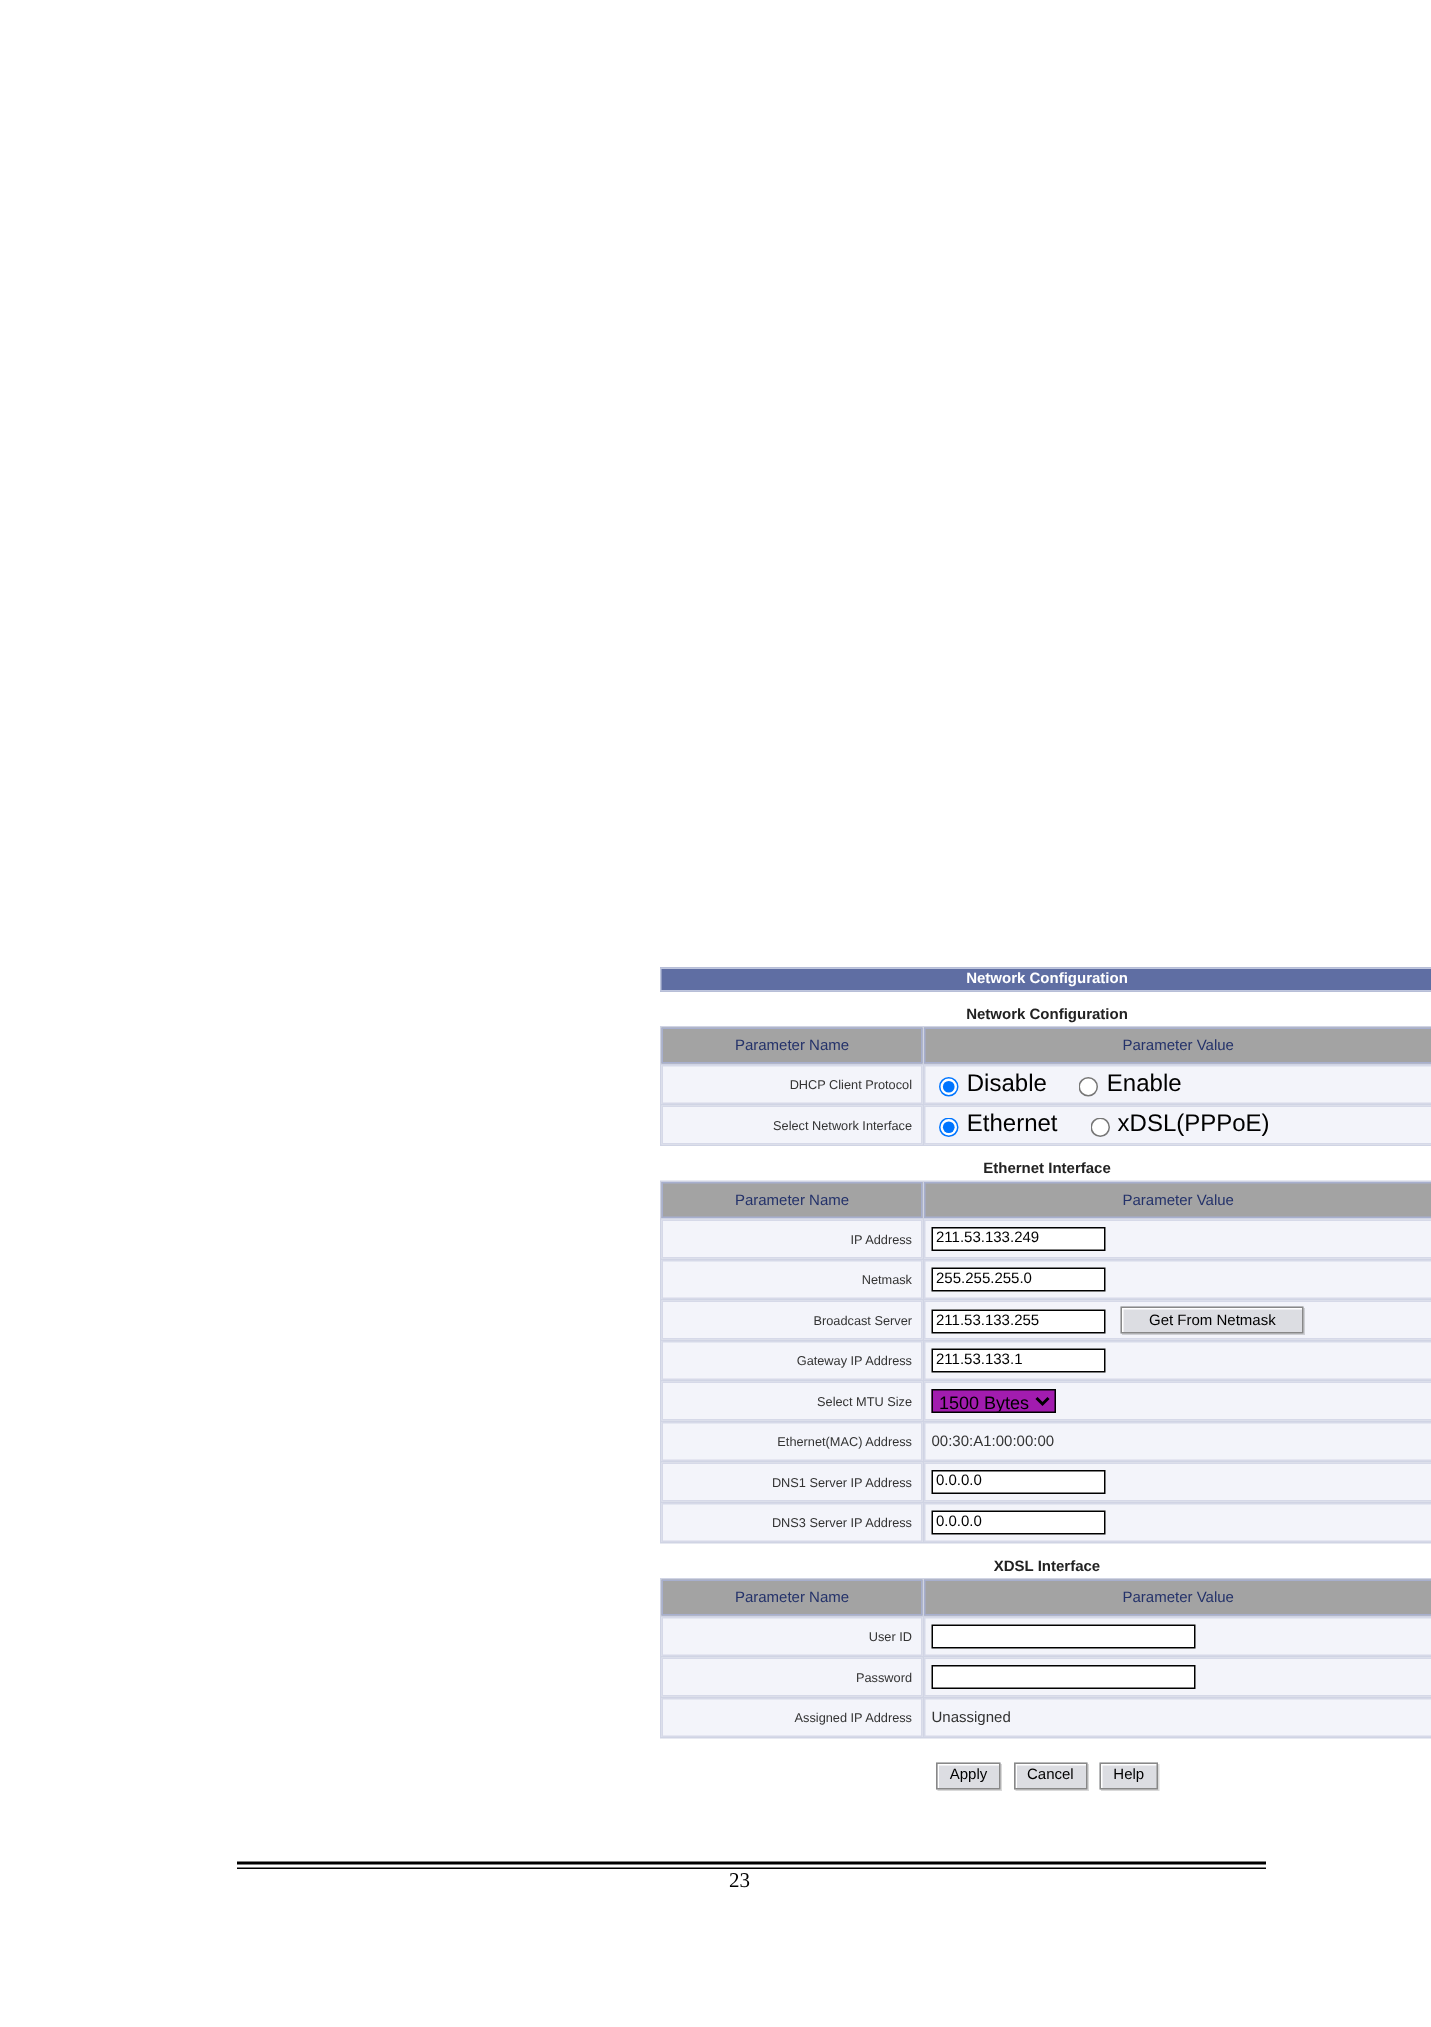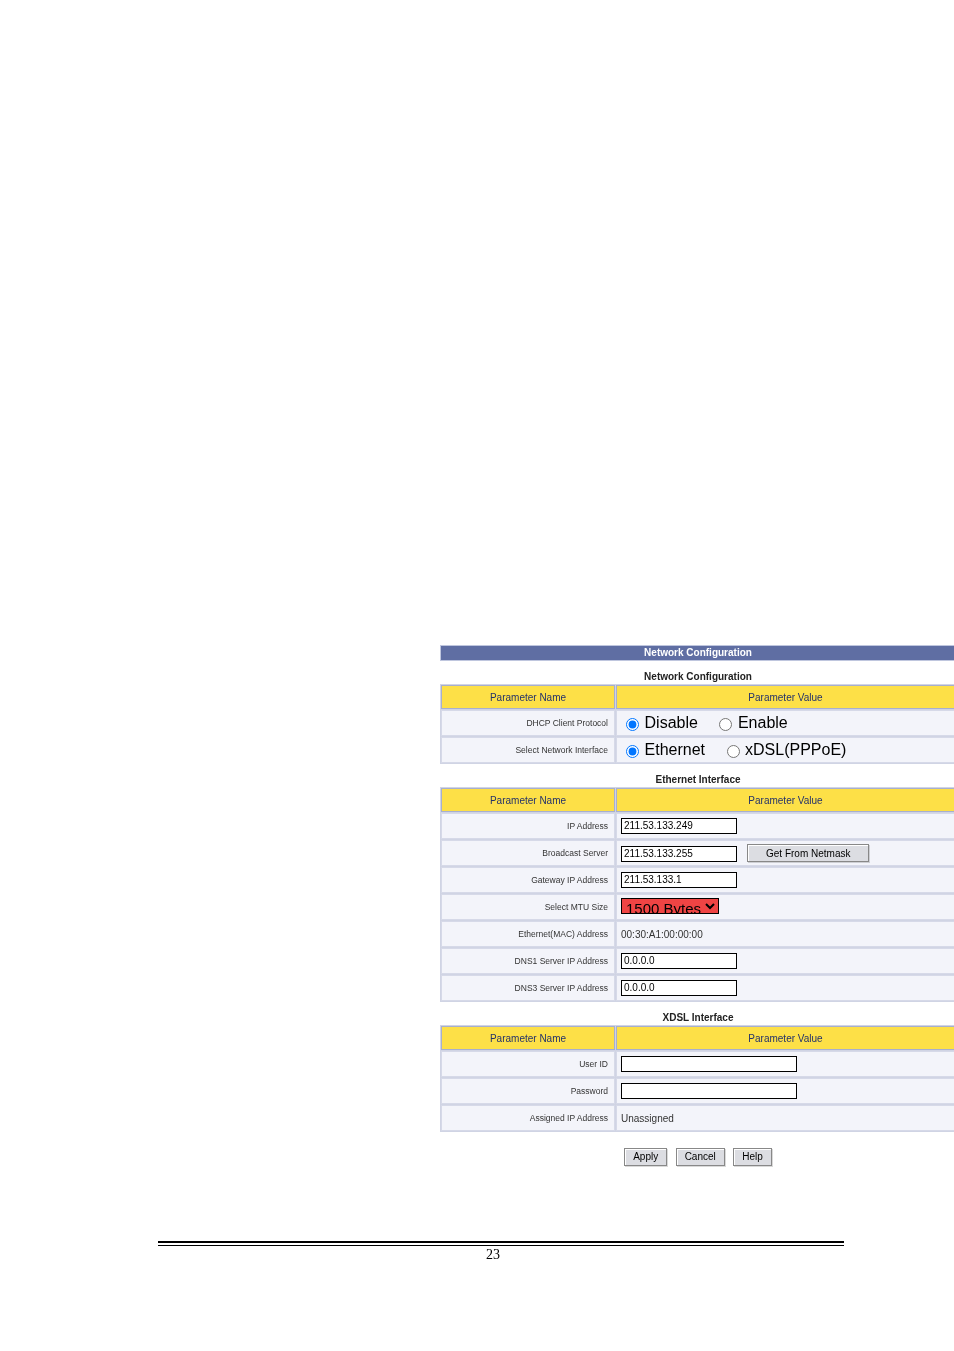--- a/index.html
+++ b/index.html
@@ -43,21 +43,21 @@
   }
 
   table.cfg {
     border-collapse: separate;
     border-spacing: 1px;
     width: 100%;
     background: #d0d4e4;
     font-size: 9px;
   }
   table.cfg th {
-    background: #fde047;
+    background: #a3a3a3;
     color: #24326a;
     font-weight: normal;
     font-size: 10px;
     height: 18px;
     padding: 2px 6px;
     text-align: center;
     border: 1px solid #a7afce;
   }
   table.cfg th.name-col {
     width: 160px;
@@ -96,24 +96,24 @@
     line-height: 14px;
     padding: 0 2px;
     border: 1px solid #000;
     background: #fff;
     box-sizing: content-box;
   }
   .txt.w1 { width: 110px; }
   .txt.w2 { width: 170px; }
 
   .sel {
-    font-size: 15px;
+    font-size: 12px;
     height: 16px;
     border: 1px solid #000;
-    background: #ef4444;
+    background: #a21caf;
   }
 
   .btn {
     font-size: 10px;
     background: #dcdde2;
     border: 1px solid #888;
     border-radius: 0;
     padding: 1px 8px;
     height: 18px;
     cursor: pointer;
@@ -193,20 +193,24 @@
       <tbody>
           <tr>
         <th class="name-col">Parameter Name</th>
         <th>Parameter Value</th>
       </tr>
       <tr>
         <td class="label">IP Address</td>
         <td><input class="txt w1" value="211.53.133.249" style=""></td>
       </tr>
       <tr>
+        <td class="label">Netmask</td>
+        <td><input class="txt w1" value="255.255.255.0" style=""></td>
+      </tr>
+      <tr>
         <td class="label">Broadcast Server</td>
         <td>
           <input class="txt w1" value="211.53.133.255" style="">
           &nbsp;&nbsp;
           <button class="btn btn-wide">Get From Netmask</button>
         </td>
       </tr>
       <tr>
         <td class="label">Gateway IP Address</td>
         <td><input class="txt w1" value="211.53.133.1" style=""></td>

